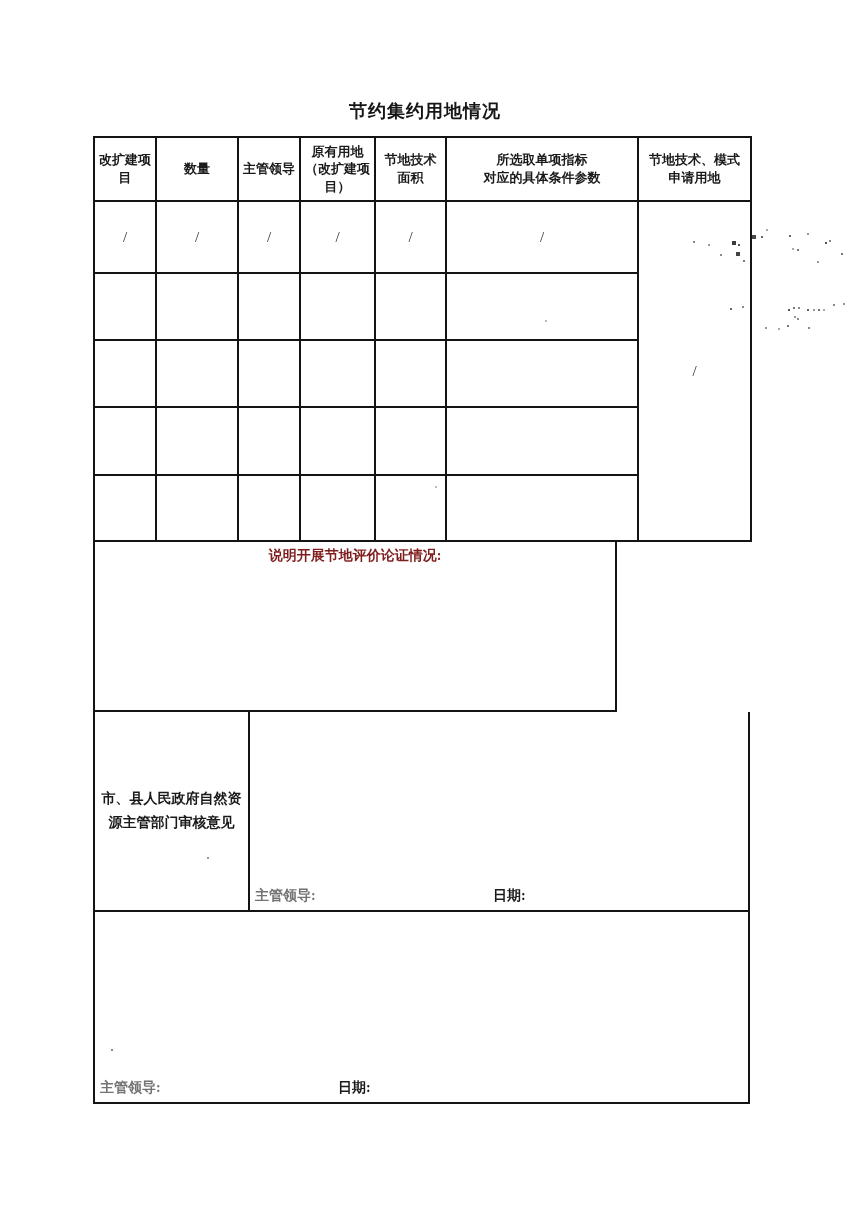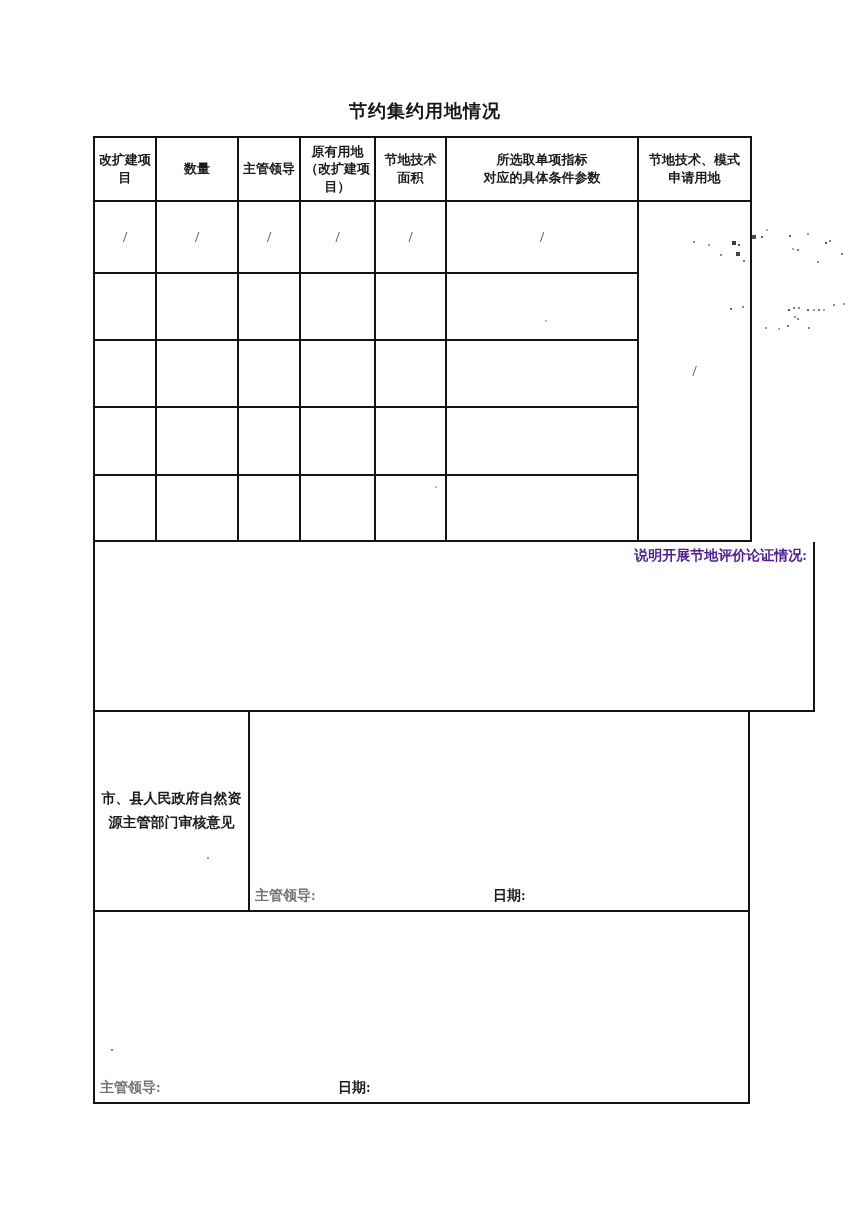--- a/index.html
+++ b/index.html
@@ -49,28 +49,28 @@
   tbody tr:nth-child(1) { height:72px; }
   tbody tr:nth-child(2) { height:67px; }
   tbody tr:nth-child(3) { height:67px; }
   tbody tr:nth-child(4) { height:68px; }
   tbody tr:nth-child(5) { height:66px; }
   tbody td {
     font-size:15px;
     color:#2a2a2a;
   }
   .remarks {
-    width:722px; height:170px;
+    width:524px; height:170px;
     border:2px solid #141414;
     border-top:none;
     padding:5px 6px;
     font-size:14px;
     font-weight:600;
-    text-align:right;
-    color:#4c1d95;
+    text-align:center;
+    color:#7f1d1d;
   }
   .review-row {
     width:657px;
     border:2px solid #141414;
     border-top:none;
     display:flex;
   }
   .review-row.first { height:200px; }
   .review-row.second { height:192px; }
   .review-label {

